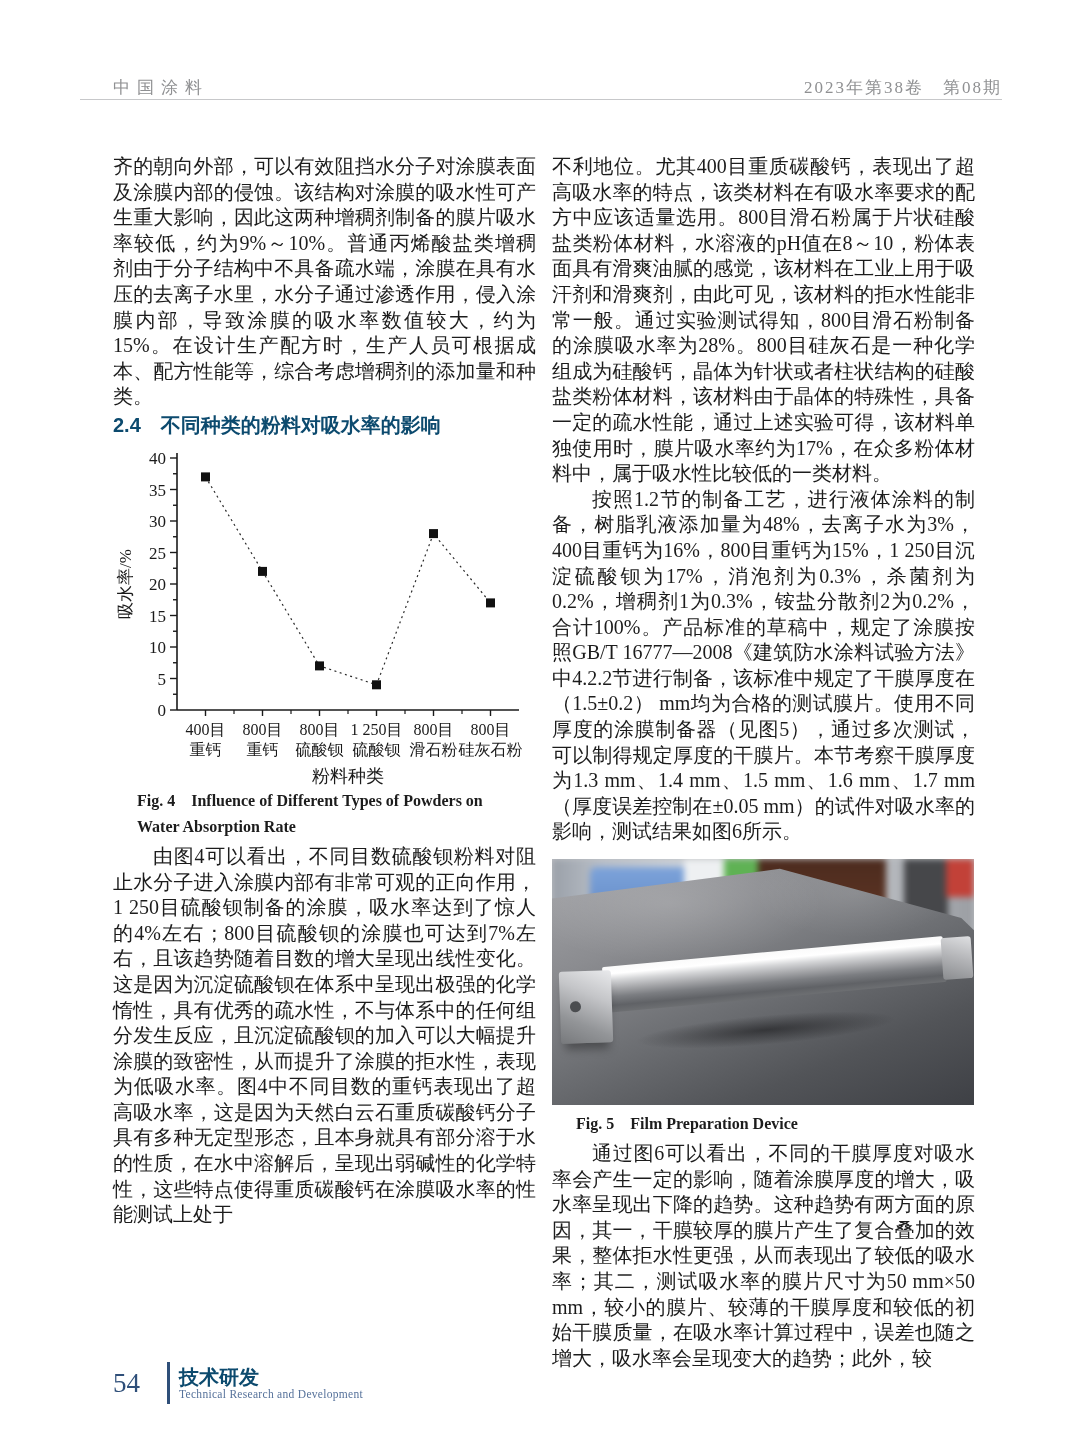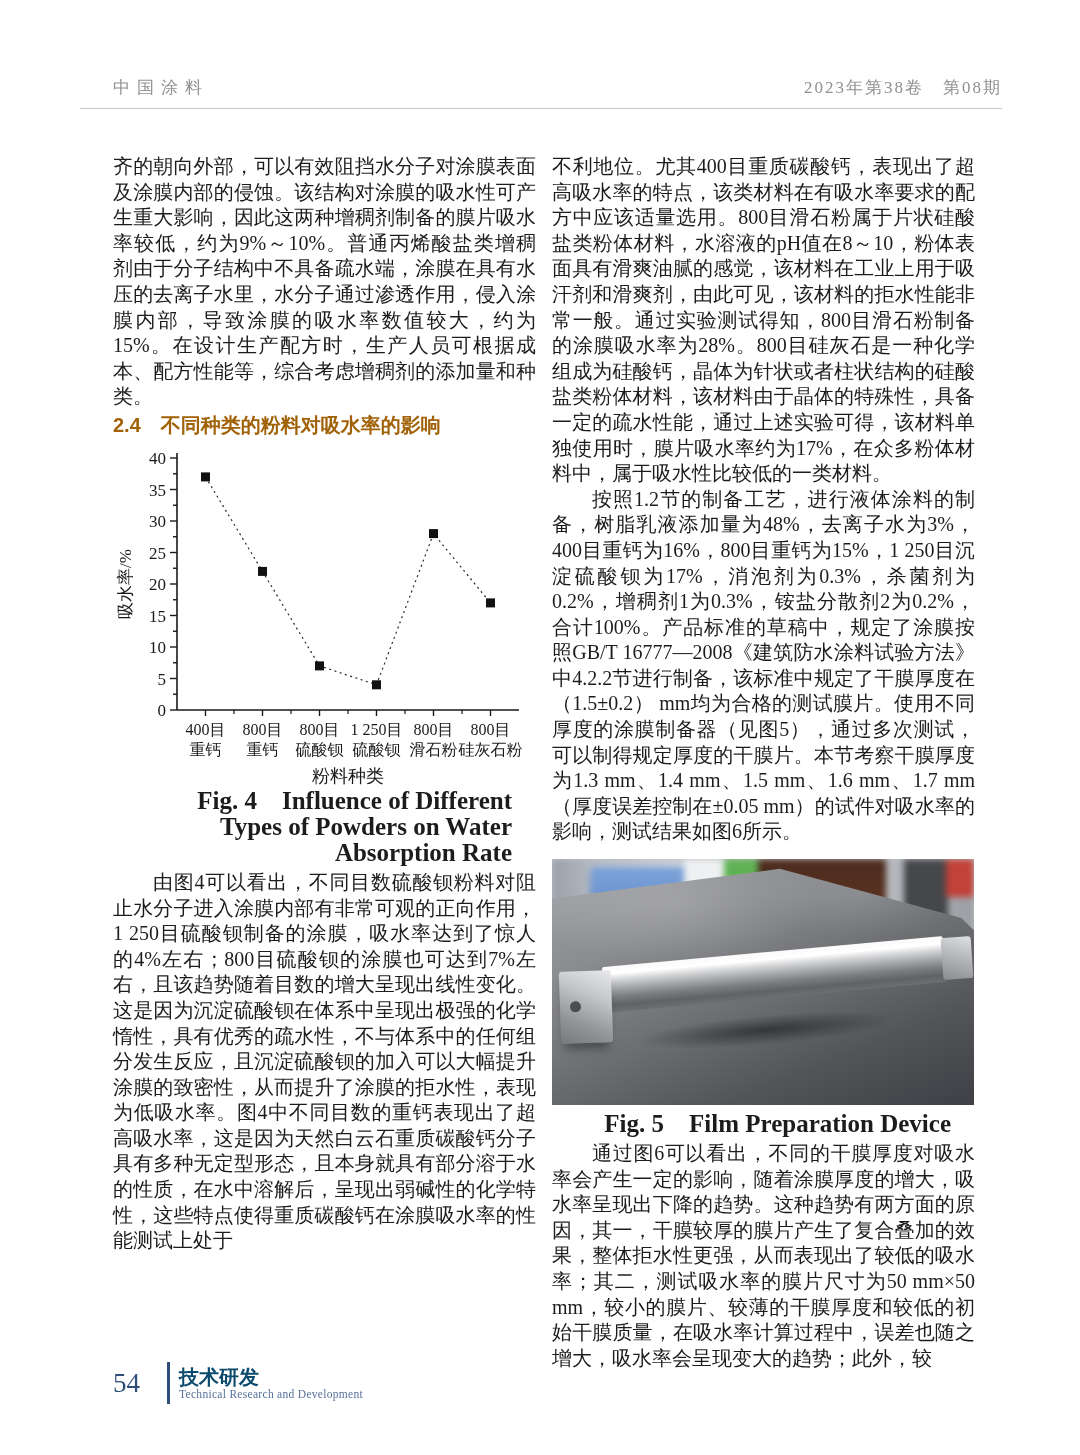--- a/index.html
+++ b/index.html
@@ -1,36 +1,36 @@
 <!DOCTYPE html>
 <html><head>
 <meta charset="utf-8">
 <style>
   html,body{margin:0;padding:0;background:#ffffff;}
   .page{position:relative;width:1080px;height:1455px;background:#ffffff;overflow:hidden;
         font-family:"Liberation Serif","DejaVu Serif",serif;color:#1c1c1c;}
   
   .header{position:absolute;top:76px;left:80px;width:922px;display:flex;justify-content:space-between;
-          align-items:flex-end;color:#8f9092;font-size:17px;padding-bottom:9px;border-bottom:1.5px solid #c7c8ca;}
+          align-items:flex-end;color:#8f9092;font-size:17px;border-bottom:1.5px solid #c7c8ca;}
   .journal{letter-spacing:7px;margin-left:33px;}
   .issue{letter-spacing:2px;}
   
   .columns{position:absolute;top:120px;left:113px;width:862px;display:flex;gap:16px;}
   .col{width:423px;font-size:20px;line-height:25.6px;text-align:justify;margin-top:34px;}
   .col p{margin:0;text-indent:2em;}
   .col p.cont{text-indent:0;}
   h3.sec{font-family:"Liberation Sans","DejaVu Sans",sans-serif;font-size:20px;line-height:26px;
-         color:#a16207;margin:2px 0;font-weight:bold;}
+         color:#0c4a6e;margin:2px 0;font-weight:bold;}
   sup{font-size:12px;}
   
   .figure{margin:6px 0 4px;}
   .fig4-svg{display:block;margin:0 auto;font-family:"Liberation Serif","DejaVu Serif",serif;}
   .figcap-zh{text-align:center;font-family:"Liberation Sans","DejaVu Sans",sans-serif;font-weight:bold;
              font-size:19px;line-height:27px;margin-top:4px;}
-  .figcap-en{text-align:right;font-weight:bold;font-size:25px;line-height:26px;padding:0 24px;}
+  .figcap-en{text-align:left;font-weight:bold;font-size:16px;line-height:26px;padding:0 24px;}
   
   .photo{position:relative;width:422px;height:246px;overflow:hidden;background:#bfc1c5;margin:14px 0 6px;}
   .ph-bg{position:absolute;left:0;top:0;width:100%;height:100px;filter:blur(3px);
          background:linear-gradient(90deg,#9aa0a8 0,#b9bfc8 12%,#cdd2d8 30%,#d6d9dc 55%,#aeb1b6 85%,#9b9ea3 100%);}
   .blob{position:absolute;}
   .b-blue{left:38px;top:8px;width:100px;height:58px;background:linear-gradient(180deg,#7da3da,#5e86c4);border-radius:6px;}
   .b-white{left:132px;top:0;width:44px;height:72px;background:#eef0f2;}
   .b-green{left:172px;top:0;width:38px;height:56px;background:#5fb254;}
   .b-door{left:206px;top:0;width:128px;height:94px;background:linear-gradient(180deg,#4c2b1e,#6a3c29);}
   .b-dark{left:352px;top:0;width:44px;height:96px;background:#46474a;}

